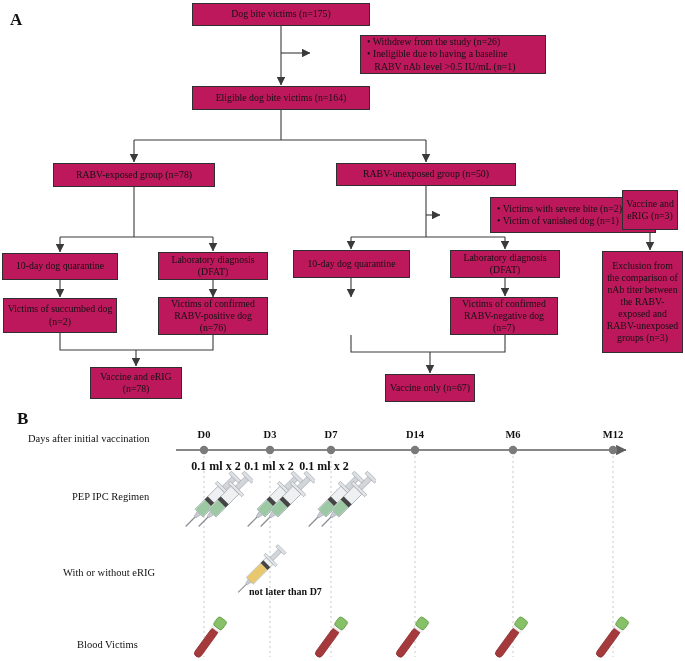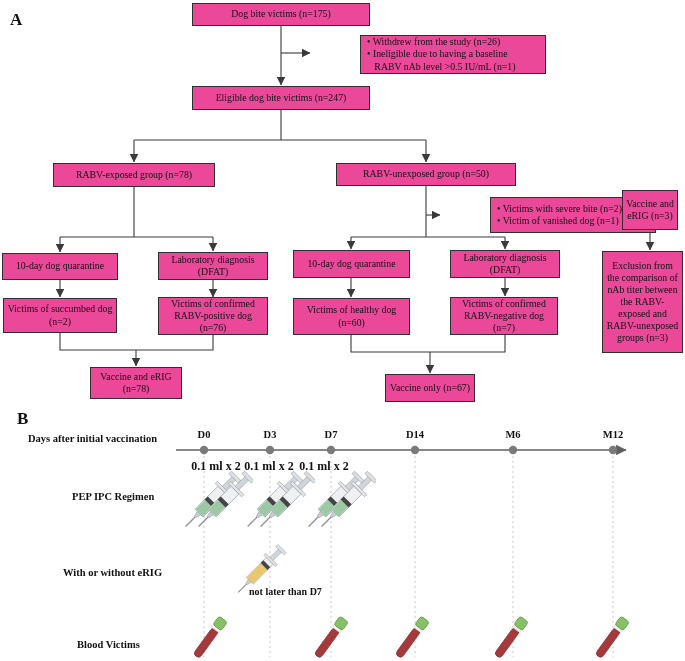--- a/index.html
+++ b/index.html
@@ -1,25 +1,25 @@
 <!DOCTYPE html>
 <html><head>
 <meta charset="utf-8">
 <style>
   html,body{margin:0;padding:0;background:#ffffff;}
   .fig{position:relative;width:685px;height:661px;background:#ffffff;
        font-family:"Liberation Serif",serif;color:#111;overflow:hidden;}
   .lines{position:absolute;left:0;top:0;width:685px;height:661px;}
-  .abox{position:absolute;border:1.3px solid #2f2f2f;background:#ec4899;
+  .abox{position:absolute;border:1.3px solid #2f2f2f;background:#be185d;
         display:flex;align-items:center;justify-content:center;
         text-align:center;font-size:9.8px;line-height:1.24;
         padding:1px 3px;box-sizing:border-box;}
   .abox.bullets{justify-content:flex-start;text-align:left;white-space:pre-line;padding-left:6px;margin-left:48px;}
   .plabel{position:absolute;font-weight:bold;font-size:17px;}
-  .rowlabel{position:absolute;font-weight:bold;font-size:10.5px;white-space:nowrap;}
+  .rowlabel{position:absolute;font-weight:normal;font-size:10.5px;white-space:nowrap;}
   .tick{position:absolute;font-weight:bold;font-size:10.5px;transform:translateX(-50%);white-space:nowrap;}
   .dose{position:absolute;font-weight:bold;font-size:12px;transform:translateX(-50%);white-space:nowrap;}
   .note{position:absolute;font-weight:bold;font-size:10px;white-space:nowrap;}
   .icon{position:absolute;}
 </style>
 </head>
 <body>
 
 <div class="fig">
 
@@ -108,35 +108,34 @@
       </g>
     </g>
   </svg>
 
   <div class="plabel" style="left:10px;top:10px">A</div>
 
   <div class="abox" style="left:192px;top:3px;width:178px;height:23px">Dog bite victims (n=175)</div>
   <div class="abox bullets" style="left:312px;top:35px;width:186px;height:39px">• Withdrew from the study (n=26)
 • Ineligible due to having a baseline
 &nbsp;&nbsp;&nbsp;RABV nAb level &gt;0.5 IU/mL (n=1)</div>
-  <div class="abox" style="left:192px;top:86px;width:178px;height:24px">Eligible dog bite victims (n=247)</div>
+  <div class="abox" style="left:192px;top:86px;width:178px;height:24px">Eligible dog bite victims (n=164)</div>
   <div class="abox" style="left:53px;top:163px;width:162px;height:24px">RABV-exposed group (n=78)</div>
   <div class="abox" style="left:336px;top:163px;width:180px;height:23px">RABV-unexposed group (n=50)</div>
   <div class="abox bullets" style="left:442px;top:197px;width:166px;height:36px">• Victims with severe bite (n=2)
 • Victim of vanished dog (n=1)</div>
   <div class="abox" style="left:622px;top:190px;width:56px;height:40px">Vaccine and eRIG (n=3)</div>
   <div class="abox" style="left:602px;top:251px;width:81px;height:102px">Exclusion from the comparison of nAb titer between the RABV-exposed and RABV-unexposed groups (n=3)</div>
   <div class="abox" style="left:2px;top:253px;width:116px;height:27px">10-day dog quarantine</div>
   <div class="abox" style="left:158px;top:252px;width:110px;height:28px">Laboratory diagnosis (DFAT)</div>
   <div class="abox" style="left:3px;top:298px;width:114px;height:35px">Victims of succumbed dog (n=2)</div>
   <div class="abox" style="left:158px;top:297px;width:110px;height:38px">Victims of confirmed RABV-positive dog (n=76)</div>
   <div class="abox" style="left:90px;top:367px;width:92px;height:32px">Vaccine and eRIG (n=78)</div>
   <div class="abox" style="left:293px;top:250px;width:117px;height:28px">10-day dog quarantine</div>
   <div class="abox" style="left:450px;top:250px;width:110px;height:28px">Laboratory diagnosis (DFAT)</div>
-  <div class="abox" style="left:293px;top:298px;width:117px;height:37px">Victims of healthy dog (n=60)</div>
   <div class="abox" style="left:450px;top:297px;width:108px;height:38px">Victims of confirmed RABV-negative dog (n=7)</div>
   <div class="abox" style="left:385px;top:374px;width:90px;height:28px">Vaccine only (n=67)</div>
 
   <div class="plabel" style="left:17px;top:409px">B</div>
 
   <div class="rowlabel" style="left:28px;top:433px">Days after initial vaccination</div>
   <div class="rowlabel" style="left:72px;top:491px">PEP IPC Regimen</div>
   <div class="rowlabel" style="left:63px;top:567px">With or without eRIG</div>
   <div class="rowlabel" style="left:77px;top:639px">Blood Victims</div>
 

